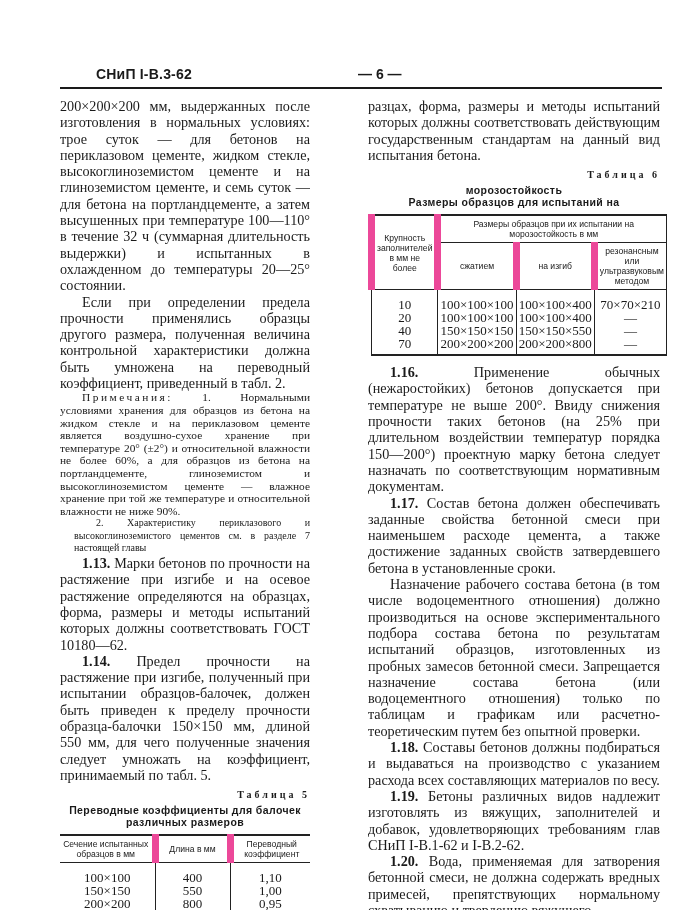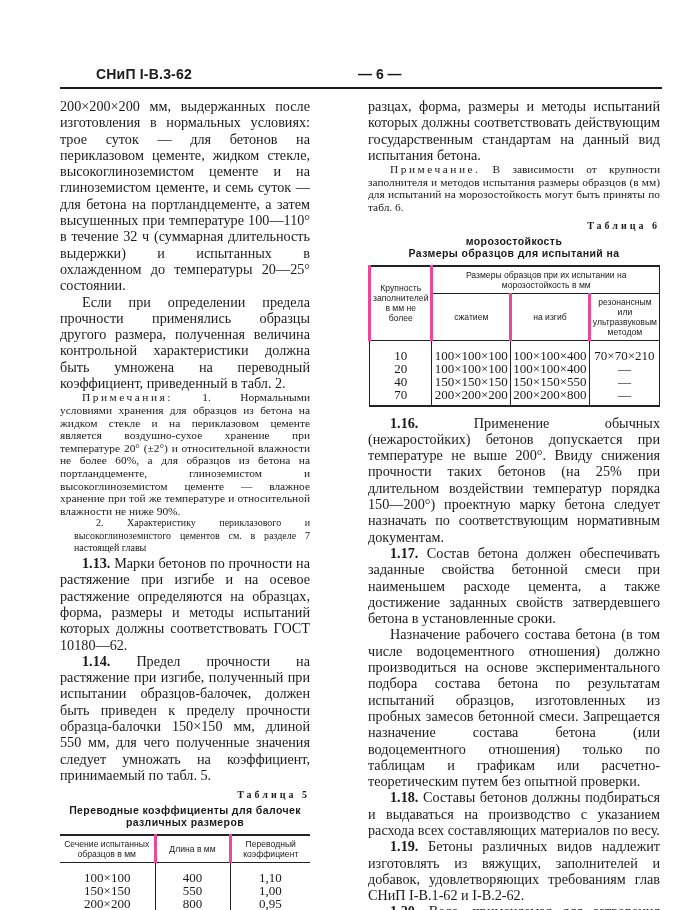--- a/index.html
+++ b/index.html
@@ -14,21 +14,21 @@
   .col.right { left:368px; width:292px; }
   p { margin:0; text-align:justify; font-size:14.2px; line-height:16.3px; }
   p.ind { text-indent:22px; }
   p.note { font-size:11.4px; line-height:12.6px; text-indent:22px; }
   p.note2 { font-size:10px; line-height:12.6px; text-indent:22px;margin-left:14px; }
   .sp { letter-spacing:2.5px; }
   b.num { font-weight:bold; }
   .tbl-label { text-align:right; font-size:10px; letter-spacing:3px; margin:6px 0 4px; font-weight:bold; }
   .tbl-title { text-align:center; font-family:"Liberation Sans", sans-serif; font-weight:bold; font-size:10.5px; line-height:12px; margin-bottom:6px; letter-spacing:0.4px; }
   table.t { border-collapse:collapse; width:100%; font-size:13px; }
-  table.t th { font-family:"Liberation Sans", sans-serif; font-weight:normal; font-size:8.6px; line-height:10px; padding:3px 2px; border-left:3px solid #ec4899; border-right:1px solid #222; vertical-align:middle; text-align:center; }
+  table.t th { font-family:"Liberation Sans", sans-serif; font-weight:normal; font-size:8.6px; line-height:10px; padding:3px 2px; border-left:7px solid #ec4899; border-right:1px solid #222; vertical-align:middle; text-align:center; }
   table.t td { text-align:center; line-height:13px; padding:2px 2px 4px; border-left:1px solid #222; border-right:1px solid #222; vertical-align:top; }
   table.t thead tr:first-child th { border-top:2px solid #222; }
   table.t thead { border-bottom:1.5px solid #222; }
   table.t tbody tr:last-child td { border-bottom:2px solid #222; }
   .t5wrap { border-bottom:2px solid #222; padding-bottom:4px; }
   .t5wrap table.t tbody tr:last-child td { border-bottom:none; }
   .t6 th.sub { border-top:1px solid #222; }
 </style>
 </head>
 <body>
@@ -81,21 +81,20 @@
         </tr>
       </tbody>
     </table>
 
   </div>
 
 </div>
 
 <div class="col right">
   <p>разцах, форма, размеры и методы испытаний которых должны соответствовать действующим государственным стандартам на данный вид испытания бетона.</p>
-  <p class="note"><span class="sp">Примечание.</span><span> В зависимости от крупности заполнителя и методов испытания размеры образцов (в мм) для испытаний на морозостойкость могут быть приняты по табл. 6.</span></p>
 
   <div class="tbl-label">Таблица 6</div>
   <div class="tbl-title">
     <div>морозостойкость</div>
     <div>Размеры образцов для испытаний на</div>
   </div>
   <table class="t t6">
     <thead>
       <tr>
         <th rowspan="2" style="width:17%">Крупность заполнителей в мм не более</th>

